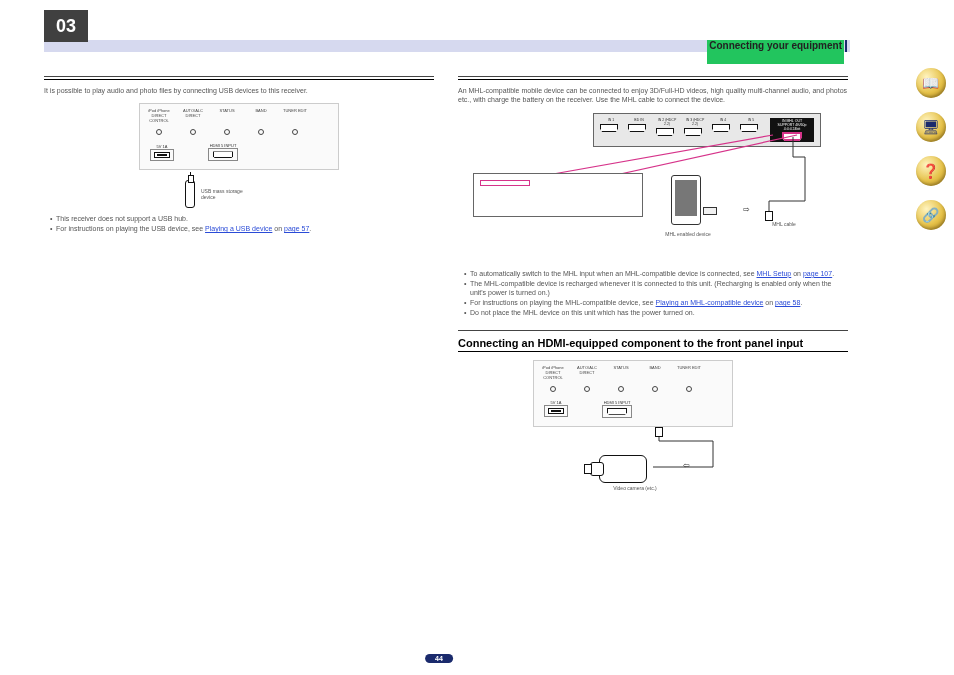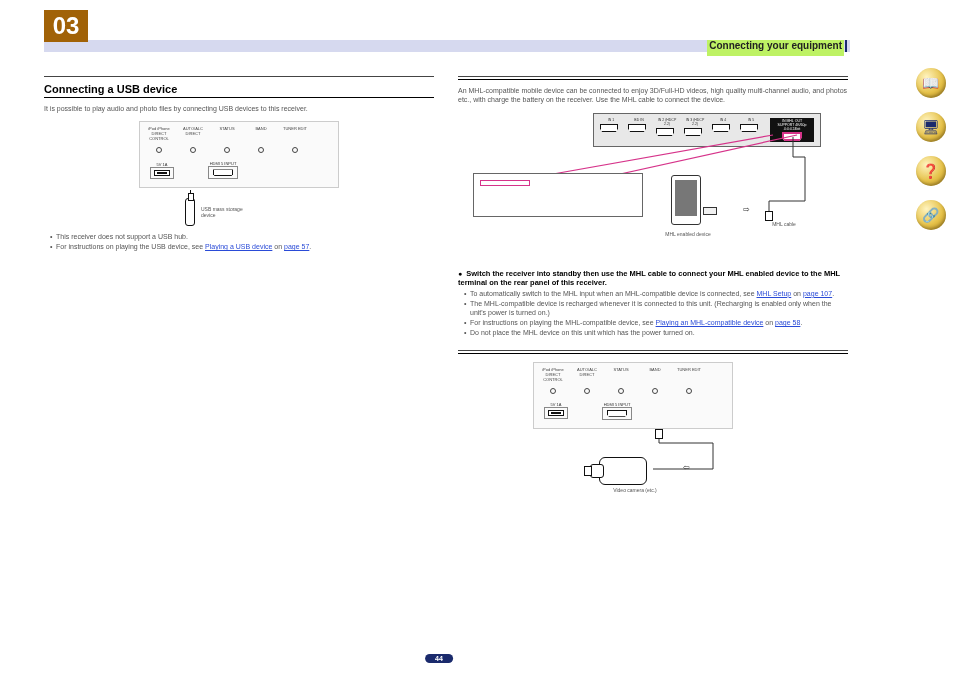--- a/index.html
+++ b/index.html
@@ -1,21 +1,21 @@
 <!DOCTYPE html>
 <html><head>
 <meta charset="utf-8">
 <style>
   * { box-sizing: border-box; margin: 0; padding: 0; }
   body { font-family: Arial, Helvetica, sans-serif; font-size: 8px; color: #333; background: #fff; width: 954px; height: 675px; position: relative; overflow: hidden; }
   .page { position: relative; width: 878px; height: 675px; padding: 22px 0 0 0; }
   .topbar { height: 30px; position: relative; margin: 0 0 10px 0; }
-  .chapnum { position: absolute; left: 44px; top: -12px; width: 44px; height: 32px; background: #a16207; color: #fff; font-size: 24px; font-weight: bold; display: flex; align-items: center; justify-content: center; }
+  .chapnum { position: absolute; left: 44px; top: -12px; width: 44px; height: 32px; background: #404040; color: #fff; font-size: 18px; font-weight: bold; display: flex; align-items: center; justify-content: center; }
   .chapstrip { position: absolute; left: 44px; right: 28px; top: 18px; height: 12px; background: #d6d9ef; }
-  .chaplabel { position: absolute; right: 34px; top: 18px; font-size: 10px; font-weight: bold; color: #222; background: #bef264; padding: 0 2px; height: 16px; line-height: 12px; }
+  .chaplabel { position: absolute; right: 34px; top: 18px; font-size: 10px; font-weight: bold; color: #222; background: #22c55e; padding: 0 2px; height: 24px; line-height: 12px; }
   .vrule { position: absolute; right: 31px; top: 18px; width: 2px; height: 12px; background: #1a2a6c; }
   .cols { display: flex; gap: 24px; padding: 10px 30px 0 44px; }
   .col { flex: 1; min-width: 0; }
   hr.thin { border: none; border-top: 1px solid #444; margin: 4px 0 2px 0; }
   hr.thick { border: none; border-top: 1.5px solid #000; margin: 2px 0 6px 0; }
   h2 { font-size: 11px; font-weight: bold; color: #000; margin: 6px 0 1px 0; }
   .body { font-size: 7px; color: #555; line-height: 1.35; }
   .bold { font-weight: bold; color: #000; font-size: 7.5px; }
   .lead-dot::before { content: "\25CF"; margin-right: 4px; font-size: 7px; }
   ul.notes { list-style: none; padding-left: 6px; margin-top: 2px; }
@@ -62,21 +62,20 @@
     <div class="chapstrip"></div>
     <div class="chapnum">03</div>
     <div class="chaplabel">Connecting your equipment</div>
     <div class="vrule"></div>
   </div>
 
   <div class="cols">
 
     <div class="col">
       <hr class="thin">
-      <h2>Connecting a USB device</h2>
       <hr class="thick">
       <p class="body">It is possible to play audio and photo files by connecting USB devices to this receiver.</p>
 
       <div class="diagram">
         <div style="text-align:center">
           <div class="diagram-box" style="width:200px">
             <div class="port-row">
               <div class="port-lbl">iPod iPhone DIRECT CONTROL</div>
               <div class="port-lbl">AUTO/ALC DIRECT</div>
               <div class="port-lbl">STATUS</div>
@@ -170,29 +169,29 @@
           </div>
           <div class="phone" style="position:absolute;left:198px;top:62px"></div>
           <div class="mhl-phone-conn" style="position:absolute;left:230px;top:94px"></div>
           <div class="arrow" style="position:absolute;left:270px;top:92px">⇨</div>
           <div class="cable-plug" style="position:absolute;left:292px;top:98px"></div>
           <div class="caption" style="position:absolute;left:188px;top:118px;width:54px">MHL enabled device</div>
           <div class="caption" style="position:absolute;left:286px;top:108px;width:50px">MHL cable</div>
         </div>
       </div>
 
-      <p class="bold lead-dot">Switch the receiver into standby then use the MHL cable to connect your MHL enabled device to the MHL terminal on the rear panel of this receiver.</p>
       <ul class="notes">
         <li><span>To automatically switch to the MHL input when an MHL-compatible device is connected, see </span><a class="lnk">MHL Setup</a><span> on </span><a class="lnk">page 107</a><span>.</span></li>
         <li><span>The MHL-compatible device is recharged whenever it is connected to this unit. (Recharging is enabled only when the unit's power is turned on.)</span></li>
         <li><span>For instructions on playing the MHL-compatible device, see </span><a class="lnk">Playing an MHL-compatible device</a><span> on </span><a class="lnk">page 58</a><span>.</span></li>
         <li><span>Do not place the MHL device on this unit which has the power turned on.</span></li>
       </ul>
 
       <hr class="thin" style="margin-top:12px">
+      <h2>Connecting an HDMI-equipped component to the front panel input</h2>
       <hr class="thick">
 
       <div class="diagram">
         <div style="text-align:center">
           <div class="diagram-box" style="width:200px">
             <div class="port-row">
               <div class="port-lbl">iPod iPhone DIRECT CONTROL</div>
               <div class="port-lbl">AUTO/ALC DIRECT</div>
               <div class="port-lbl">STATUS</div>
               <div class="port-lbl">BAND</div>

